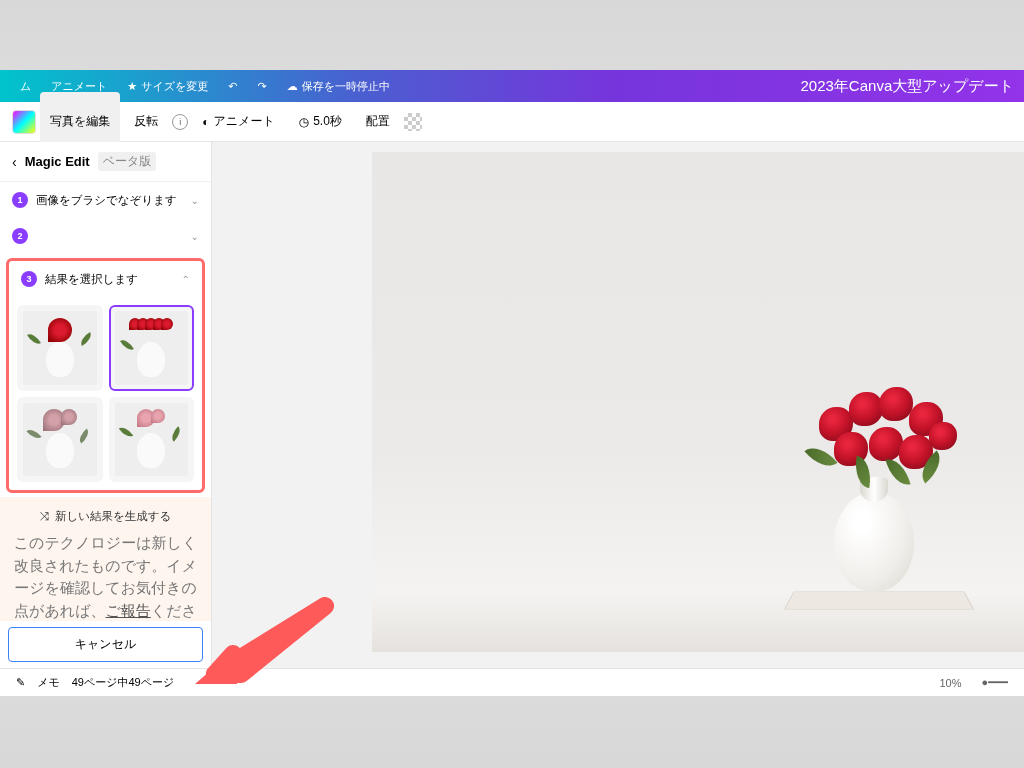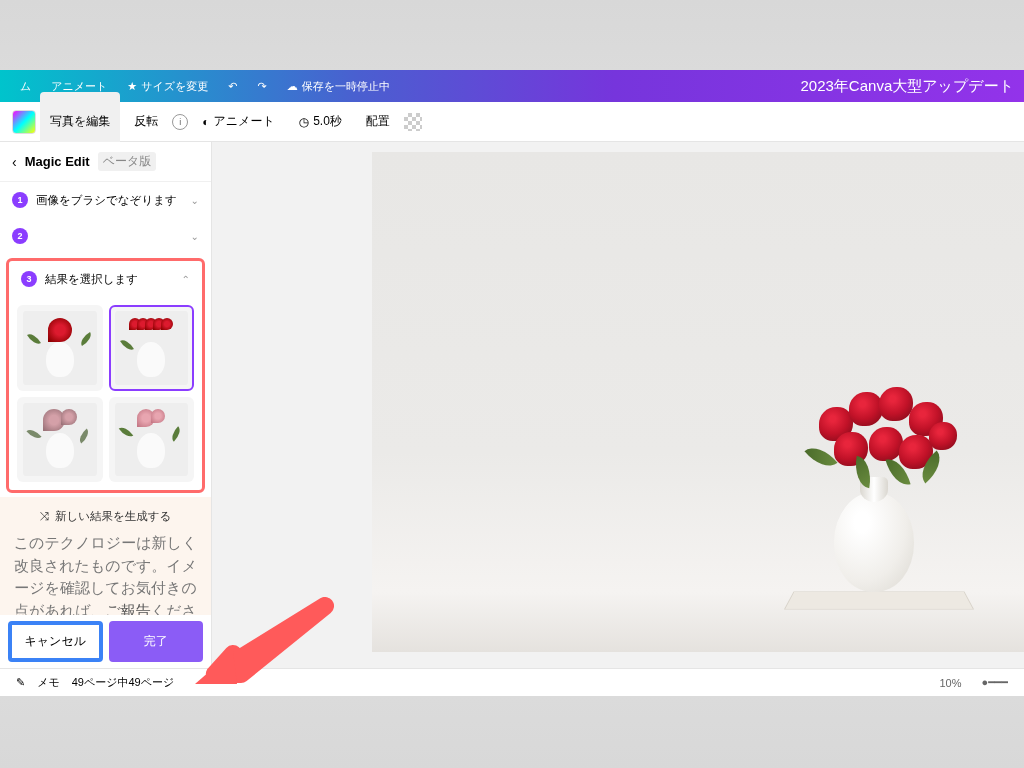--- a/index.html
+++ b/index.html
@@ -32,21 +32,21 @@
 .rose-mini{width:12px;height:12px;background:radial-gradient(circle,#dc1a2e 30%,#8b0000 90%);border-radius:50% 50% 50% 0;margin:-2px}
 .rose-mini.single{width:24px;height:24px}
 .rose-mini.pink{background:radial-gradient(circle,#d4a0a8 30%,#9a7278 90%)}
 .rose-mini.pink2{background:radial-gradient(circle,#e8a5b0 30%,#c47885 90%)}
 .leaf-mini{width:8px;height:14px;background:#5a7c3a;border-radius:0 100% 0 100%;position:absolute}
 .generate-section{background:#fdf5ee;padding:12px;text-align:center;margin-top:0}
 .generate-btn{display:flex;align-items:center;justify-content:center;gap:6px;font-size:11.5px;cursor:pointer;color:#333}
 .disclaimer{font-size:15px;color:#777;line-height:1.5;margin-top:8px}
 .disclaimer a{color:#555;text-decoration:underline}
 .bottom-actions{position:absolute;bottom:0;left:0;right:0;display:flex;gap:6px;padding:6px 8px;background:#fff}
-.btn{flex:1;padding:8px;font-size:12px;border-radius:4px;border:4px solid #3b82f6;background:#fff;cursor:pointer;text-align:center}
+.btn{flex:1;padding:8px;font-size:12px;border-radius:4px;border:1px solid #3b82f6;background:#fff;cursor:pointer;text-align:center}
 .btn.primary{background:#8b5cf6;color:#fff;border-color:#8b5cf6}
 .canvas-area{flex:1;background:#f2f2f2;position:relative;overflow:hidden}
 .canvas-image{position:absolute;top:10px;left:160px;right:0;bottom:16px;background:linear-gradient(180deg,#e8e7e5 0%,#ebeae8 60%,#f5f3f1 88%,#e5e2de 100%)}
 .big-vase{position:absolute;right:80px;bottom:60px;width:140px;height:180px}
 .vase-body{position:absolute;bottom:0;left:30px;width:80px;height:100px;background:radial-gradient(ellipse at 35% 30%,#fff 10%,#f0eeea 60%,#dad7d0 100%);border-radius:50% 50% 48% 48%}
 .vase-neck{position:absolute;bottom:90px;left:56px;width:28px;height:25px;background:linear-gradient(90deg,#dad7d0,#fff,#dad7d0);border-radius:20% 20% 50% 50%}
 .roses-big{position:absolute;bottom:105px;left:0;width:160px;height:100px}
 .rose-big{position:absolute;width:34px;height:34px;background:radial-gradient(circle at 40% 35%,#e8253c 10%,#c11228 50%,#7a0a18 95%);border-radius:50% 45% 50% 40%}
 .rb1{top:20px;left:15px}.rb2{top:5px;left:45px}.rb3{top:0;left:75px}.rb4{top:15px;left:105px}
 .rb5{top:45px;left:30px}.rb6{top:40px;left:65px}.rb7{top:48px;left:95px}.rb8{top:35px;left:125px;width:28px;height:28px}
@@ -167,21 +167,20 @@
           <span>⤨</span>
           <span>新しい結果を生成する</span>
         </div>
         <div class="disclaimer">
           <span>このテクノロジーは新しく改良されたものです。イメージを確認してお気付きの点があれば、</span><a href="#">ご報告</a><span>ください。</span>
         </div>
       </div>
 
       <div class="bottom-actions">
         <div class="btn">キャンセル</div>
-        <div class="btn primary">完了</div>
       </div>
     </div>
 
     <div class="canvas-area">
       <div class="canvas-image">
         <div class="pedestal"></div>
         <div class="big-vase">
           <div class="vase-body"></div>
             <div class="vase-neck"></div>
           <div class="roses-big">

